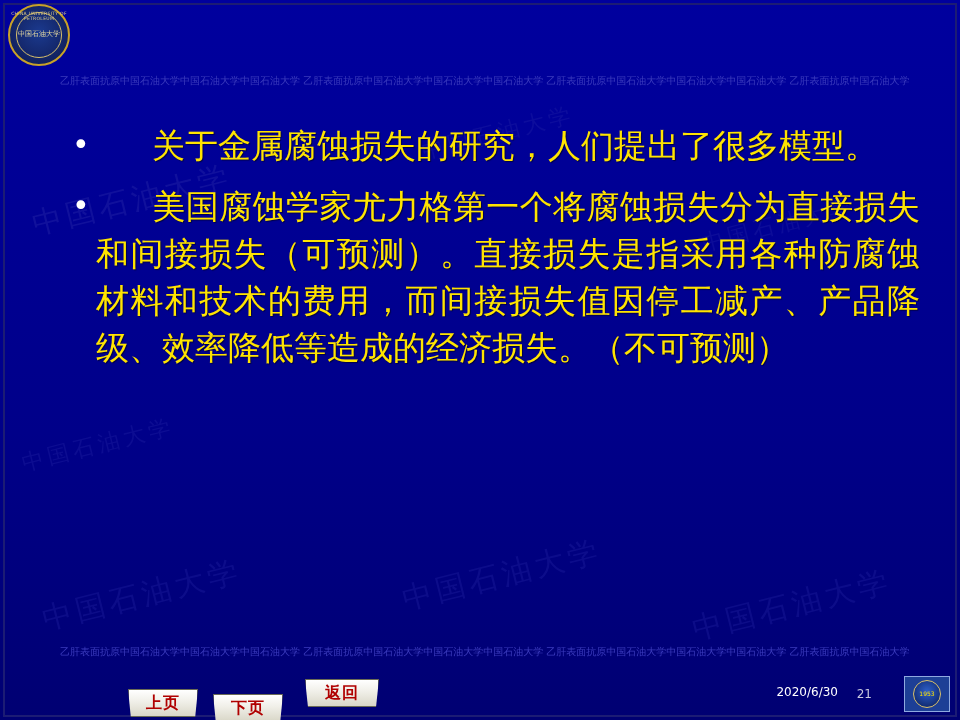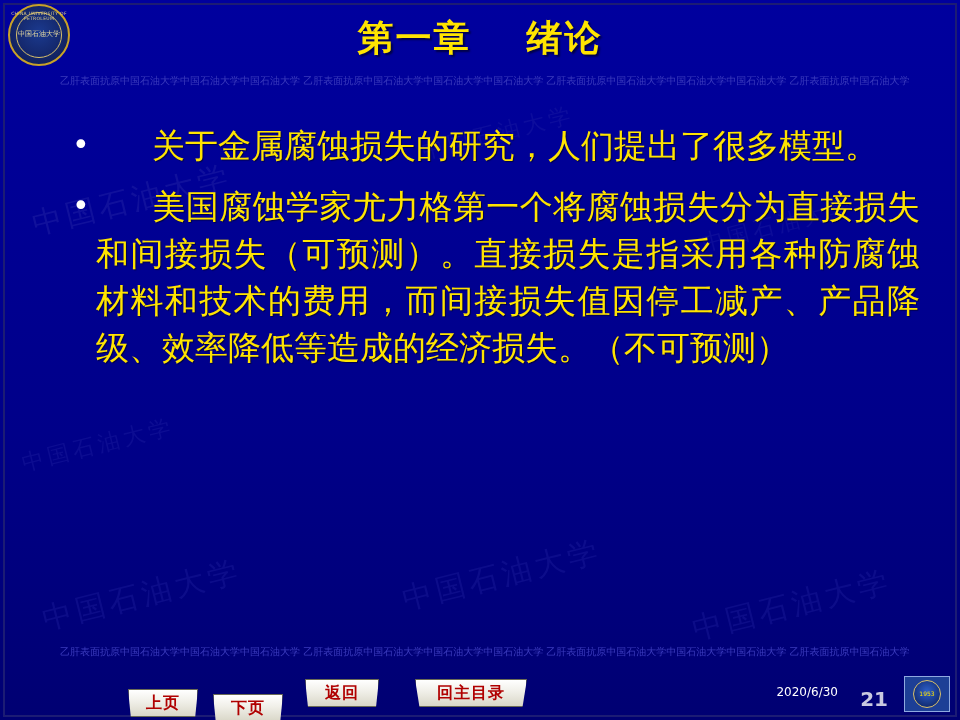--- a/index.html
+++ b/index.html
@@ -178,26 +178,25 @@
   .date {
     position: absolute;
     right: 122px;
     top: 11px;
     color: #ffffff;
     font-size: 12px;
     font-family: "DejaVu Sans", "Liberation Sans", sans-serif;
   }
   .pageno {
     position: absolute;
-    right: 72px;
+    right: 88px;
     top: 13px;
     color: #c9c9e0;
-    font-size: 20px;
-    font-family: "DejaVu Sans", "Liberation Sans", sans-serif;
-    font-weight: bold;
+    font-size: 12px;
+    font-family: "DejaVu Sans", "Liberation Sans", sans-serif;
   }
   .corner-logo {
     position: absolute;
     right: 10px;
     top: 2px;
     width: 44px;
     height: 34px;
     background: #1d3f96;
     border: 1px solid #8fa9e0;
     display: flex;
@@ -232,25 +231,20 @@
   <div class="watermark wm-dim" style="left:20px; top:430px;">中国石油大学</div>
   <div class="watermark wm-big wm-dim" style="left:40px; top:575px;">中国石油大学</div>
   <div class="watermark wm-big wm-dim" style="left:400px; top:555px;">中国石油大学</div>
   <div class="watermark wm-big wm-dim" style="left:690px; top:585px;">中国石油大学</div>
 
   <div class="logo">
     <div class="logo-arc">CHINA UNIVERSITY OF PETROLEUM</div>
     <div class="logo-inner">中国石油大学</div>
   </div>
 
-  <div class="title">
-    <span>第一章</span>
-    <span class="gap"></span>
-    <span>绪论</span>
-  </div>
 
   <div class="tiny-strip tiny-top">乙肝表面抗原中国石油大学中国石油大学中国石油大学 乙肝表面抗原中国石油大学中国石油大学中国石油大学 乙肝表面抗原中国石油大学中国石油大学中国石油大学 乙肝表面抗原中国石油大学</div>
   <div class="tiny-strip tiny-bottom">乙肝表面抗原中国石油大学中国石油大学中国石油大学 乙肝表面抗原中国石油大学中国石油大学中国石油大学 乙肝表面抗原中国石油大学中国石油大学中国石油大学 乙肝表面抗原中国石油大学</div>
 
   <div class="body">
 
     <div class="bullet-row">
       <div class="bullet-dot">•</div>
       <div class="bullet-text"><span class="indent"></span><span>关于金属腐蚀损失的研究，人们提出了很多模型。</span></div>
     </div>
@@ -259,21 +253,20 @@
       <div class="bullet-dot">•</div>
       <div class="bullet-text"><span class="indent"></span><span>美国腐蚀学家尤力格第一个将腐蚀损失分为直接损失和间接损失（可预测）。直接损失是指采用各种防腐蚀材料和技术的费用，而间接损失值因停工减产、产品降级、效率降低等造成的经济损失。（不可预测）</span></div>
     </div>
 
   </div>
 
   <div class="navbar">
     <div class="navbtn nav1">上页</div>
     <div class="navbtn nav2">下页</div>
     <div class="navbtn nav3">返回</div>
-    <div class="navbtn nav4">回主目录</div>
 
     <div class="date">2020/6/30</div>
     <div class="pageno">21</div>
     <div class="corner-logo">
       <div class="corner-logo-inner">1953</div>
     </div>
   </div>
 
 </div>
 

